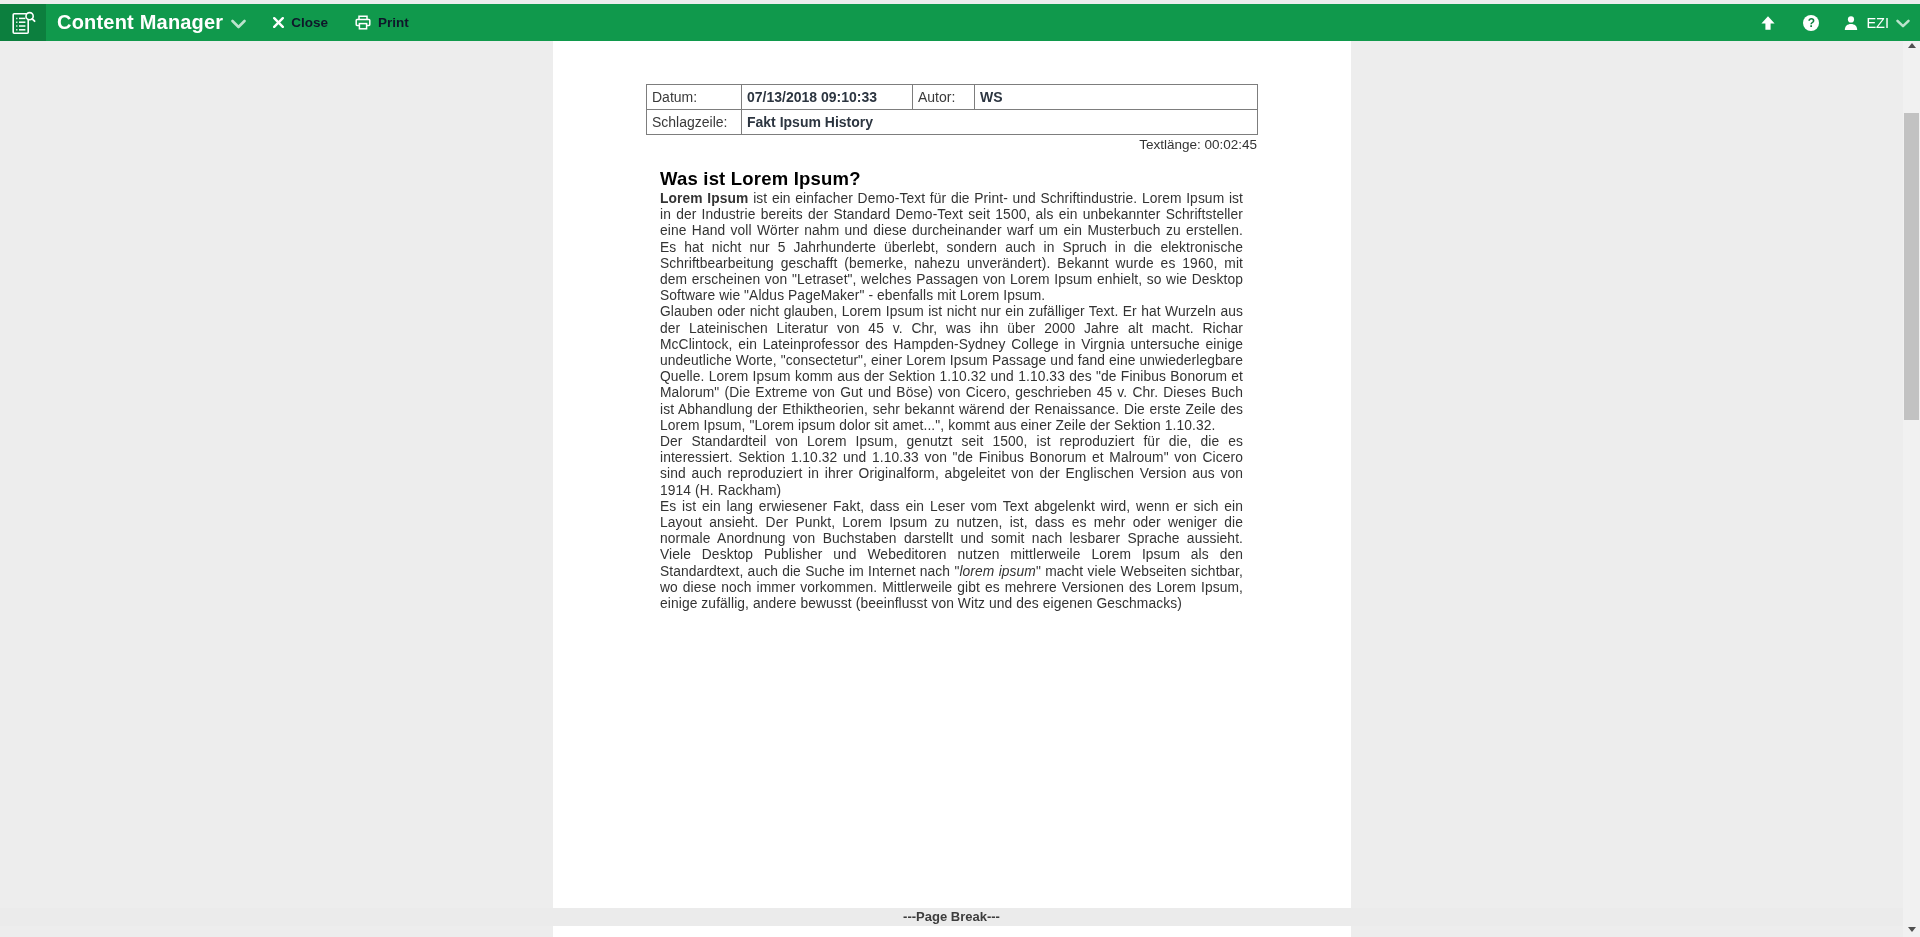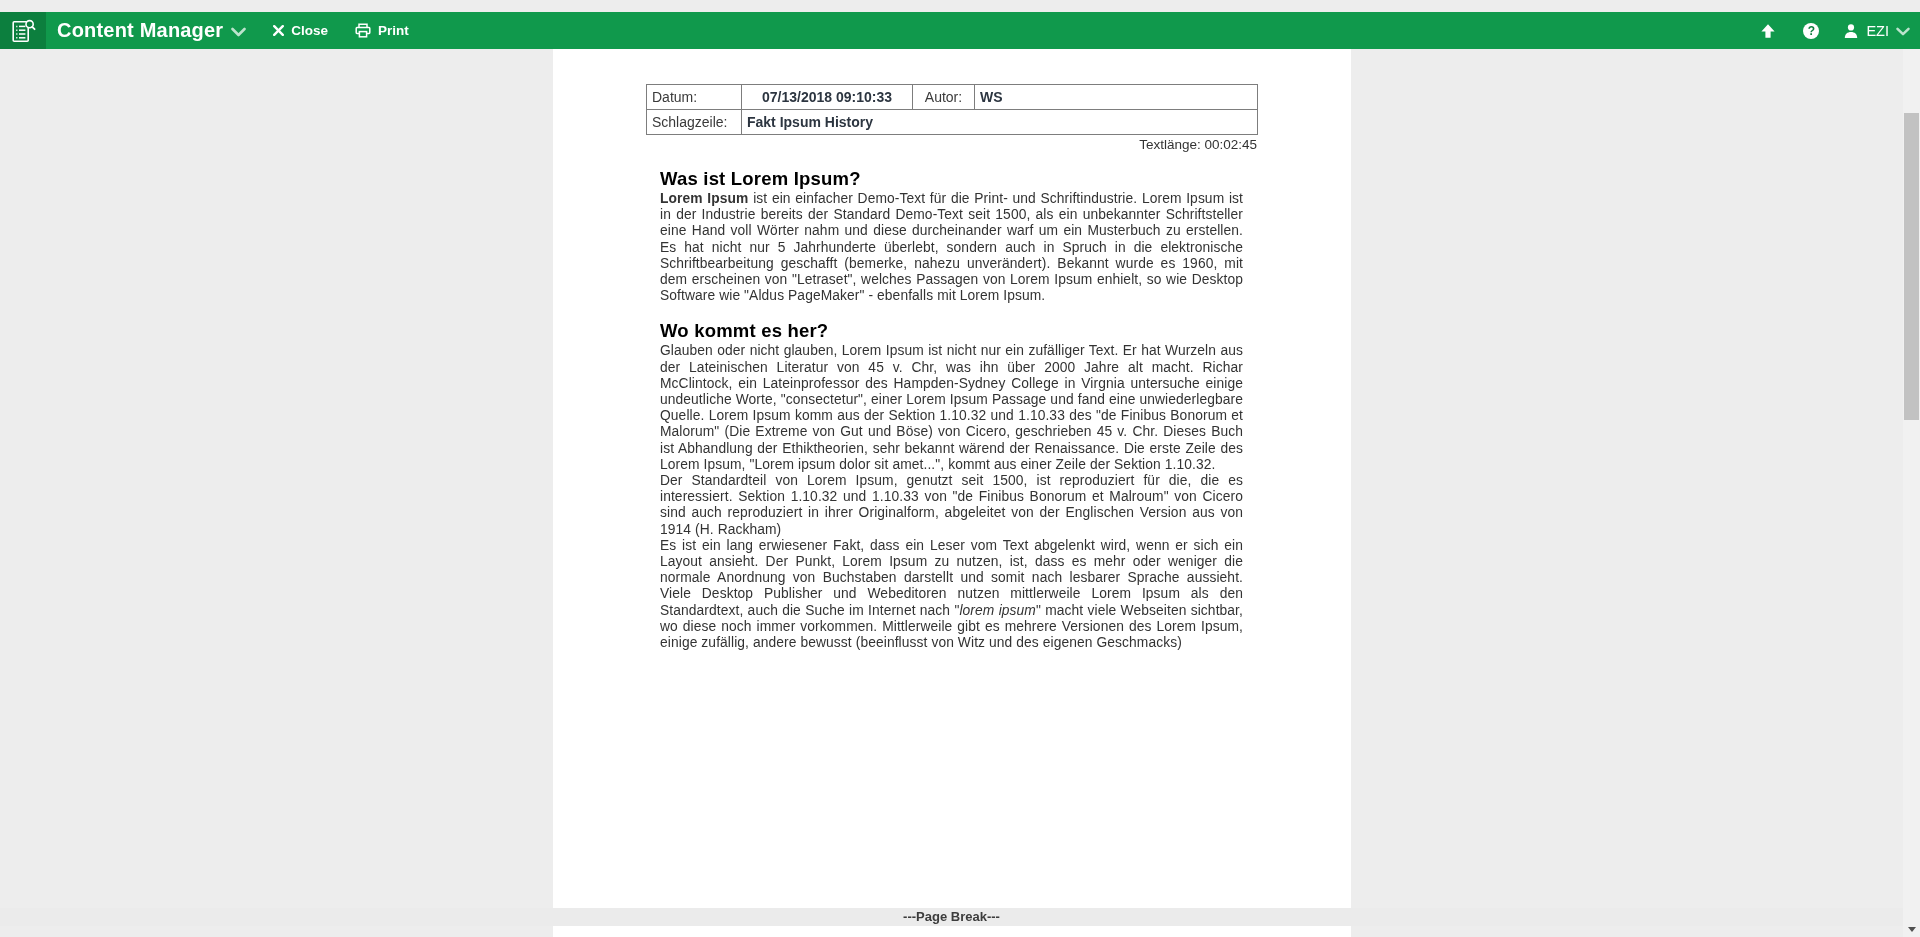--- a/index.html
+++ b/index.html
@@ -5,32 +5,32 @@
   * { box-sizing: border-box; }
   html, body { margin: 0; padding: 0; }
   body {
     width: 1920px; height: 937px; overflow: hidden;
     background: #ededed;
     font-family: "Liberation Sans", "DejaVu Sans", sans-serif;
   }
 
   
   .topbar {
-    position: fixed; top: 12px; left: 0; width: 1920px; height: 37px;
+    position: fixed; top: 4px; left: 0; width: 1920px; height: 37px;
     background: #10994C; display: flex; align-items: center; color: #fff; z-index: 10;
   }
   .app-icon-box {
     width: 46px; height: 37px; background: #0C7F3E;
     display: flex; align-items: center; justify-content: center; cursor: pointer; flex: none;
   }
   .app-title { font-size: 20px; font-weight: bold; letter-spacing: .2px; margin: 0 6px 0 11px; white-space: nowrap; }
   .title-chev { margin: 2px 0 0 2px; cursor: pointer; }
   .bar-btn {
     display: flex; align-items: center; gap: 7px; background: none; border: none;
-    color: #ffffff; font-family: inherit; font-weight: bold; font-size: 13.5px;
+    color: #0f172a; font-family: inherit; font-weight: bold; font-size: 13.5px;
     margin-left: 27px; padding: 0; cursor: pointer; white-space: nowrap;
   }
   .topbar .spacer { flex: 1; }
   .bar-icon { display: flex; align-items: center; justify-content: center; margin-left: 27px; cursor: pointer; }
   .help-circle {
     width: 16px; height: 16px; border-radius: 50%; background: #fff; color: #0C7F3E;
     font-size: 12px; font-weight: bold; display: flex; align-items: center; justify-content: center;
   }
   .user-menu { display: flex; align-items: center; gap: 7px; margin: 0 10px 0 24px; cursor: pointer; font-size: 14.5px; }
 
@@ -48,21 +48,21 @@
   .page-2 { height: 11px; }
 
   
   .meta-wrap { width: 611px; margin: 0 auto; }
   table.meta { width: 611px; border-collapse: collapse; table-layout: fixed; }
   table.meta td {
     border: 1px solid #7d7d7d; padding: 2px 5px; height: 25px;
     font-size: 14px; color: #3a3a3a; white-space: nowrap; overflow: hidden;
   }
   table.meta td.val { font-weight: bold; color: #2c3540; }
-  table.meta td.center { text-align: center; }
+  table.meta td.center { text-align: left; }
   .textlen { width: 611px; margin: 2px auto 0; text-align: right; font-size: 13.5px; color: #333; }
 
   
   .content {
     width: 583px; margin: 0 auto; text-align: justify;
     font-size: 13.8px; line-height: 16.2px; color: #333; letter-spacing: .1px;
   }
   .content h2 {
     font-size: 18.5px; line-height: 20px; margin: 17px 0 2px;
     color: #000; text-align: left; letter-spacing: .2px;
@@ -169,21 +169,20 @@
       </tbody>
         </table>
     </div>
 
     <div class="textlen">Textlänge: 00:02:45</div>
 
     <div class="content">
       <h2>Was ist Lorem Ipsum?</h2>
       <p><b>Lorem Ipsum</b><span> ist ein einfacher Demo-Text für die Print- und Schriftindustrie. Lorem Ipsum ist in der Industrie bereits der Standard Demo-Text seit 1500, als ein unbekannter Schriftsteller eine Hand voll Wörter nahm und diese durcheinander warf um ein Musterbuch zu erstellen. Es hat nicht nur 5 Jahrhunderte überlebt, sondern auch in Spruch in die elektronische Schriftbearbeitung geschafft (bemerke, nahezu unverändert). Bekannt wurde es 1960, mit dem erscheinen von "Letraset", welches Passagen von Lorem Ipsum enhielt, so wie Desktop Software wie "Aldus PageMaker" - ebenfalls mit Lorem Ipsum.</span></p>
 
-      <h2>Wo kommt es her?</h2>
       <p><span>Glauben oder nicht glauben, Lorem Ipsum ist nicht nur ein zufälliger Text. Er hat Wurzeln aus der Lateinischen Literatur von 45 v. Chr, was ihn über 2000 Jahre alt macht. Richar McClintock, ein Lateinprofessor des Hampden-Sydney College in Virgnia untersuche einige undeutliche Worte, "consectetur", einer Lorem Ipsum Passage und fand eine unwiederlegbare Quelle. Lorem Ipsum komm aus der Sektion 1.10.32 und 1.10.33 des "de Finibus Bonorum et Malorum" (Die Extreme von Gut und Böse) von Cicero, geschrieben 45 v. Chr. Dieses Buch ist Abhandlung der Ethiktheorien, sehr bekannt wärend der Renaissance. Die erste Zeile des Lorem Ipsum, "Lorem ipsum dolor sit amet...", kommt aus einer Zeile der Sektion 1.10.32.</span></p>
       <p><span>Der Standardteil von Lorem Ipsum, genutzt seit 1500, ist reproduziert für die, die es interessiert. Sektion 1.10.32 und 1.10.33 von "de Finibus Bonorum et Malroum" von Cicero sind auch reproduziert in ihrer Originalform, abgeleitet von der Englischen Version aus von 1914 (H. Rackham)</span></p>
 
       <p><span>Es ist ein lang erwiesener Fakt, dass ein Leser vom Text abgelenkt wird, wenn er sich ein Layout ansieht. Der Punkt, Lorem Ipsum zu nutzen, ist, dass es mehr oder weniger die normale Anordnung von Buchstaben darstellt und somit nach lesbarer Sprache aussieht. Viele Desktop Publisher und Webeditoren nutzen mittlerweile Lorem Ipsum als den Standardtext, auch die Suche im Internet nach "</span><i>lorem ipsum</i><span>" macht viele Webseiten sichtbar, wo diese noch immer vorkommen. Mittlerweile gibt es mehrere Versionen des Lorem Ipsum, einige zufällig, andere bewusst (beeinflusst von Witz und des eigenen Geschmacks)</span></p>
     </div>
   </div>
 
   <div class="page-break-row">---Page Break---</div>
 
   <div class="page page-2"></div>

